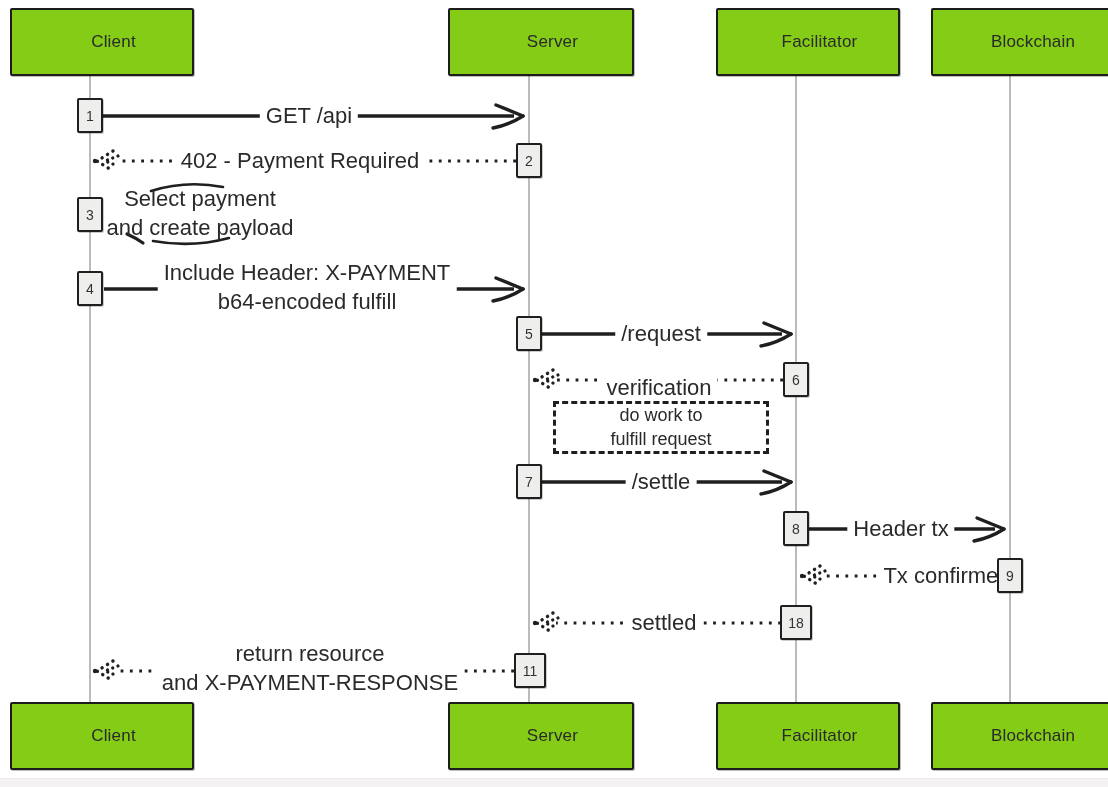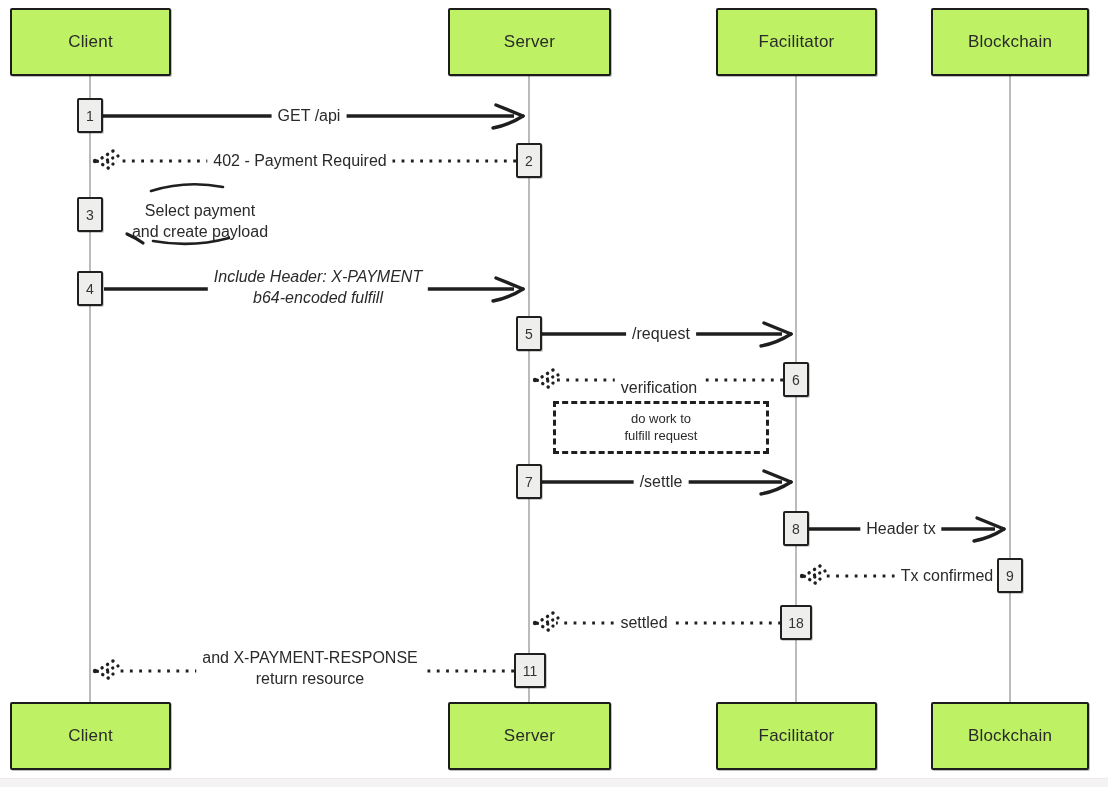--- a/index.html
+++ b/index.html
@@ -2,39 +2,40 @@
 <html><head>
 <meta charset="utf-8">
 <style>
   html,body{margin:0;padding:0;background:#ffffff;}
   .canvas{
     position:relative;width:1108px;height:787px;background:#ffffff;overflow:hidden;
     font-family:"Liberation Sans", sans-serif;color:#2a2a2a;
   }
   svg.layer{position:absolute;left:0;top:0;z-index:1;}
   .actor{
-    position:absolute;height:64px;background:#bef264;border:2.6px solid #1c1c1c;border-radius:2px;
+    position:absolute;height:64px;background:#84cc16;border:2.6px solid #1c1c1c;border-radius:2px;
     display:flex;align-items:center;justify-content:center;font-size:17px;letter-spacing:.2px;z-index:3;
     box-shadow:1px 1px 0 rgba(0,0,0,.25);
+    padding-left:23px;
   }
   .badge{
     position:absolute;width:22px;height:31px;background:#eeefec;border:2.4px solid #1f1f1f;border-radius:2px;
     display:flex;align-items:center;justify-content:center;font-size:14px;color:#333;z-index:4;
     box-shadow:1px 1px 0 rgba(0,0,0,.2);
   }
   .msg-label{
     position:absolute;transform:translate(-50%,-50%);background:#ffffff;padding:1px 6px;
-    font-size:16px;line-height:1.3;white-space:nowrap;text-align:center;z-index:2;
+    font-size:22px;line-height:1.3;white-space:nowrap;text-align:center;z-index:2;
   }
   .msg-label span{display:block;}
-  .msg-label.no-bg{background:transparent;margin-top:8px;}
+  .msg-label.no-bg{background:transparent;}
   .note{
     position:absolute;left:553px;top:401px;width:210px;height:47px;background:#ffffff;
     border:3px dashed #1f1f1f;display:flex;flex-direction:column;align-items:center;justify-content:center;
-    font-size:13px;line-height:1.28;text-align:right;z-index:2;
+    font-size:18px;line-height:1.28;text-align:right;z-index:2;
   }
   .footer-strip{position:absolute;left:0;top:778px;width:1108px;height:9px;background:#f4f2f3;border-top:1px solid #eceaec;z-index:0;}
 </style>
 </head>
 <body>
 
 <div class="canvas">
 
   <svg class="layer" width="1108" height="787" viewBox="0 0 1108 787">
 
@@ -138,35 +139,35 @@
   <div class="badge" style="left:514px;top:653px;width:28px;">11</div>
 
   <div class="msg-label" style="left:309px;top:116px;">GET /api</div>
   <div class="msg-label" style="left:300px;top:161px;">402 - Payment Required</div>
 
   <div class="msg-label no-bg" style="left:200px;top:214px;">
     <span>Select payment</span>
     <span>and create payload</span>
   </div>
 
-  <div class="msg-label" style="left:318px;top:288px;font-style:italic;">
+  <div class="msg-label" style="left:307px;top:288px;">
     <span>Include Header: X-PAYMENT</span>
     <span>b64-encoded fulfill</span>
   </div>
 
   <div class="msg-label" style="left:661px;top:334px;">/request</div>
   <div class="msg-label" style="left:659px;top:380px;margin-top:8px;">verification</div>
   <div class="msg-label" style="left:661px;top:482px;">/settle</div>
   <div class="msg-label" style="left:901px;top:529px;">Header tx</div>
   <div class="msg-label" style="left:904px;top:576px;margin-left:43px;">Tx confirmed</div>
-  <div class="msg-label" style="left:644px;top:623px;">settled</div>
+  <div class="msg-label" style="left:664px;top:623px;">settled</div>
 
   <div class="msg-label" style="left:310px;top:669px;">
+    <span>return resource</span>
     <span>and X-PAYMENT-RESPONSE</span>
-    <span>return resource</span>
   </div>
 
   <div class="note">
     <span>do work to</span>
     <span>fulfill request</span>
   </div>
 
   <div class="footer-strip"></div>
 </div>
 

